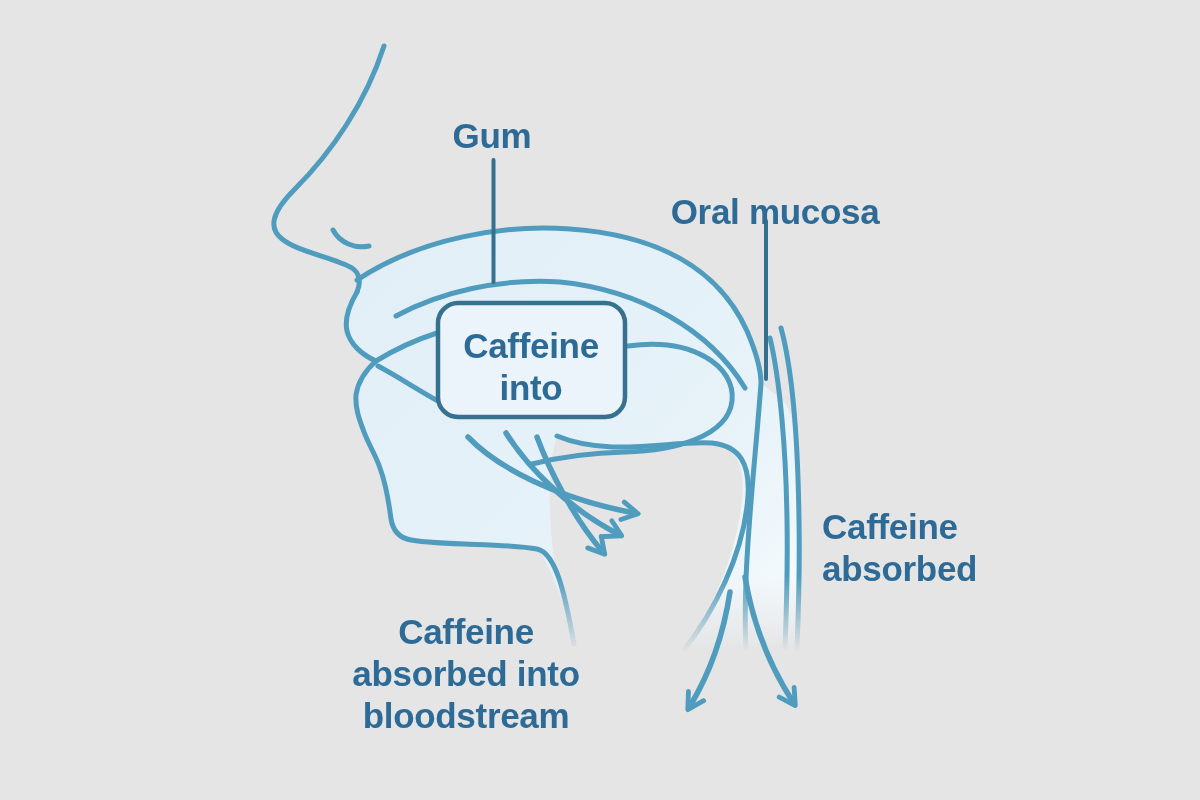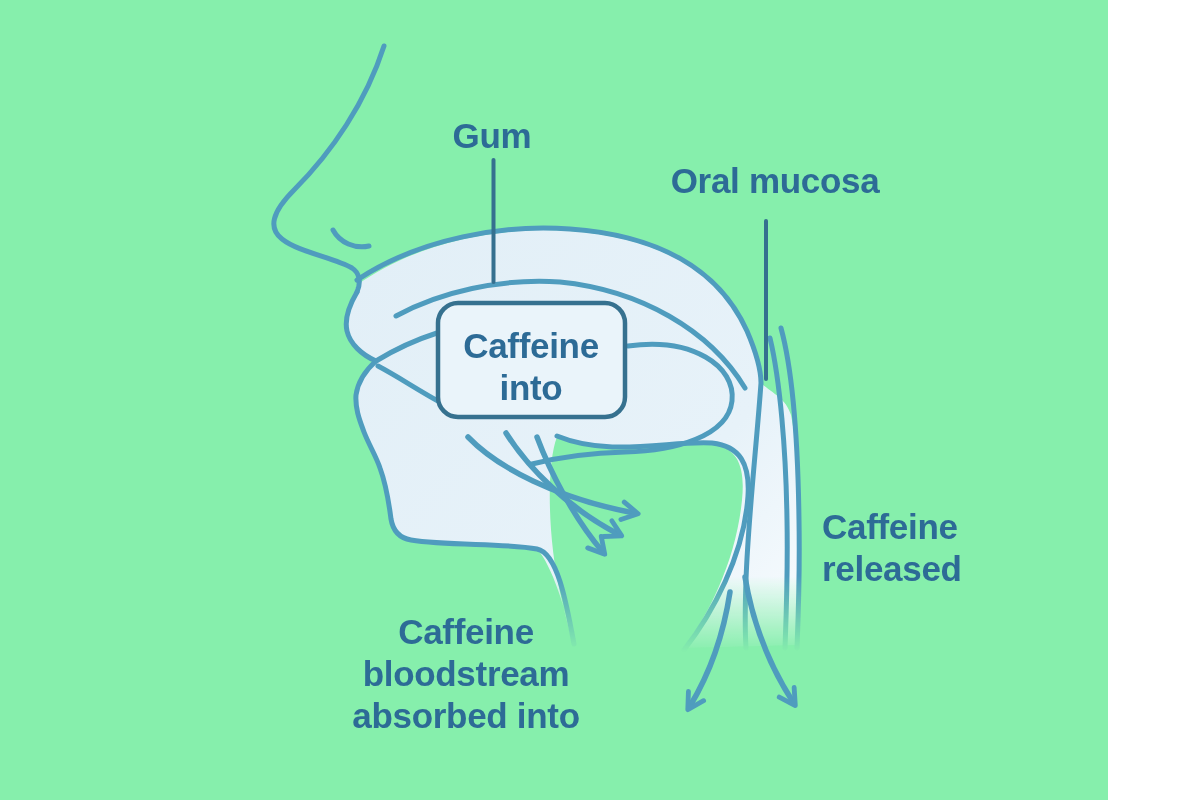--- a/index.html
+++ b/index.html
@@ -1,19 +1,19 @@
 <!DOCTYPE html>
 <html><head>
 <meta charset="utf-8">
 <style>
   html,body{margin:0;padding:0;background:#ffffff;}
   .stage{
     position:relative;
-    width:1108px;height:800px;
-    background:#86efac;
+    width:1200px;height:800px;
+    background:#e5e5e5;
     overflow:hidden;
     font-family:"Liberation Sans", sans-serif;
   }
   .stage svg{position:absolute;left:0;top:0;}
   .diagram-label{
     position:absolute;
     color:#2d6b96;
     font-weight:700;
     font-size:35px;
     letter-spacing:-0.3px;
@@ -106,31 +106,31 @@
       <path d="M 468,437 C 498,468 556,498 634,513"></path>
       <path d="M 506,433 C 528,468 568,508 618,534"></path>
       <path d="M 537,437 C 550,472 574,518 602,551"></path>
       <path d="M 730,592 C 723,638 707,678 690,706"></path>
       <path d="M 745,577 C 753,625 771,668 793,702"></path>
     </g>
   </svg>
 
   <div class="diagram-label centered" style="left:492px;top:136px;">Gum</div>
 
-  <div class="diagram-label centered" style="left:775px;top:181px;">Oral mucosa</div>
+  <div class="diagram-label centered" style="left:775px;top:212px;">Oral mucosa</div>
 
   <div class="diagram-label center-x txt-center" style="left:531px;top:325px;">
     <div>Caffeine</div>
     <div>into</div>
   </div>
 
   <div class="diagram-label" style="left:822px;top:506px;">
     <div>Caffeine</div>
-    <div>released</div>
+    <div>absorbed</div>
   </div>
 
   <div class="diagram-label center-x txt-center" style="left:466px;top:611px;">
     <div>Caffeine</div>
+    <div>absorbed into</div>
     <div>bloodstream</div>
-    <div>absorbed into</div>
   </div>
 
 </div>
 
 </body></html>

